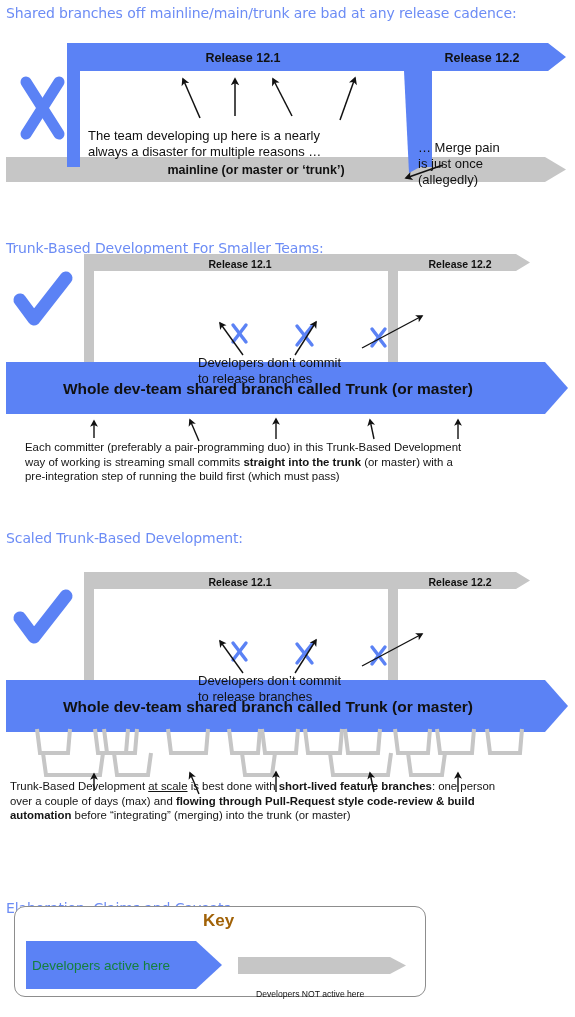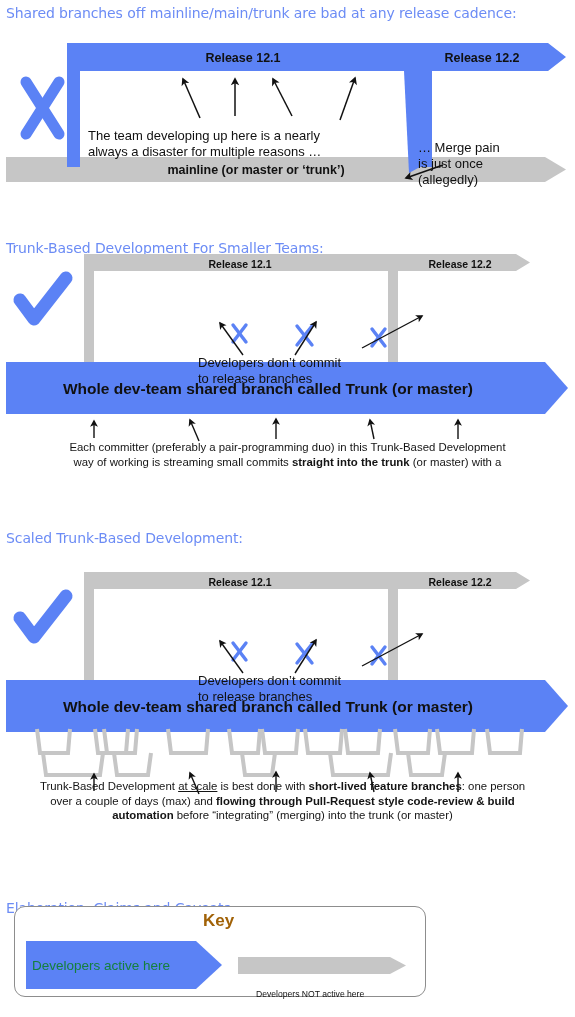--- a/index.html
+++ b/index.html
@@ -21,21 +21,20 @@
     text-align:right;
   }
   .diagram{position:absolute;left:0;text-decoration:underline;}
   svg{display:block;overflow:visible;}
   .bodytext{
     position:absolute;
     color:#141414;
     font-family:"Liberation Sans","DejaVu Sans",sans-serif;
     font-size:11.4px;
     line-height:14.6px;
-    text-align:center;
   }
   .bodytext b{font-weight:bold;}
   .bodytext u{text-decoration:underline;}
   .note{
     position:absolute;
     color:#111;
     font-family:"Liberation Sans","DejaVu Sans",sans-serif;
     font-size:13px;
     line-height:16px;
     text-align:left;
@@ -181,20 +180,21 @@
     </g>
   </svg>
 </div>
 
 <div class="note" style="left:198px;top:355px;width:190px;">Developers don’t commit
 to release branches</div>
 
 <div class="bodytext" style="left:25px;top:440px;width:525px;">
   <span>Each committer (preferably a pair-programming duo) in this Trunk-Based Development</span><br>
   <span>way of working is streaming small commits </span><b>straight into the trunk</b><span> (or master) with a</span><br>
+  <span>pre-integration step of running the build first (which must pass)</span>
 </div>
 
 <div class="section-title" style="left:6px; top:530px;">Scaled Trunk-Based Development:</div>
 
 <div class="diagram" style="top:563px;left:0;width:575px;height:230px;">
   <svg width="575" height="230" viewBox="0 0 575 230">
 
     <g>
       <path d="M84,9 L388,9 L388,26 L94,26 L94,127 L84,127 Z" fill="#C6C6C6"></path>
     </g>

